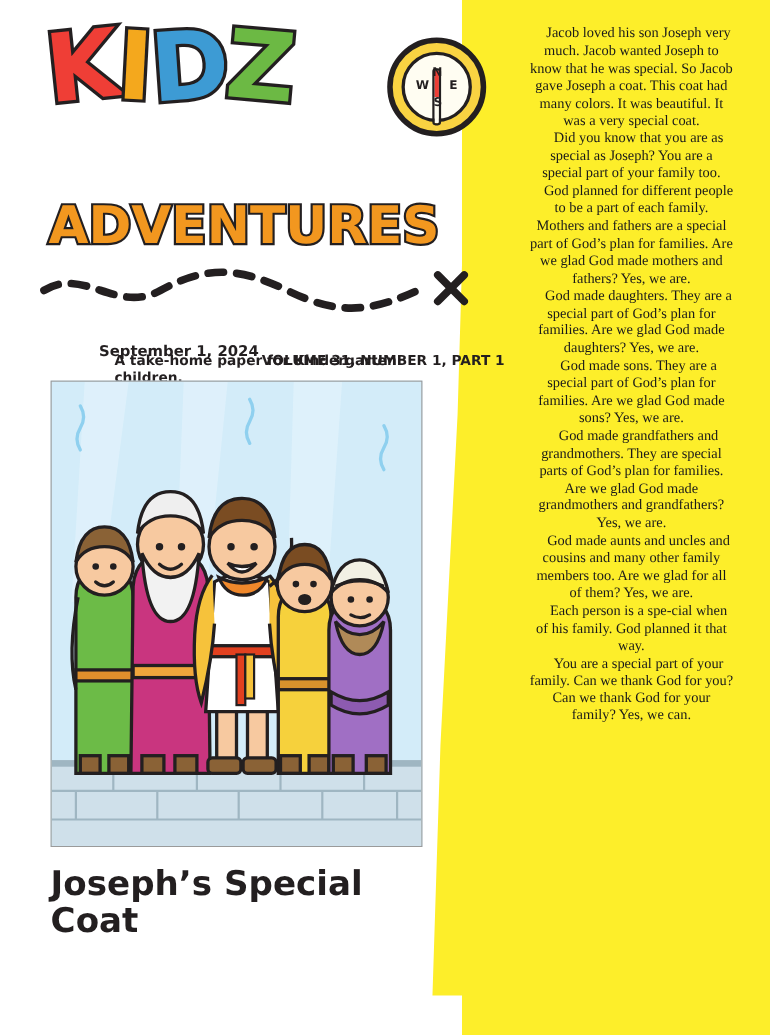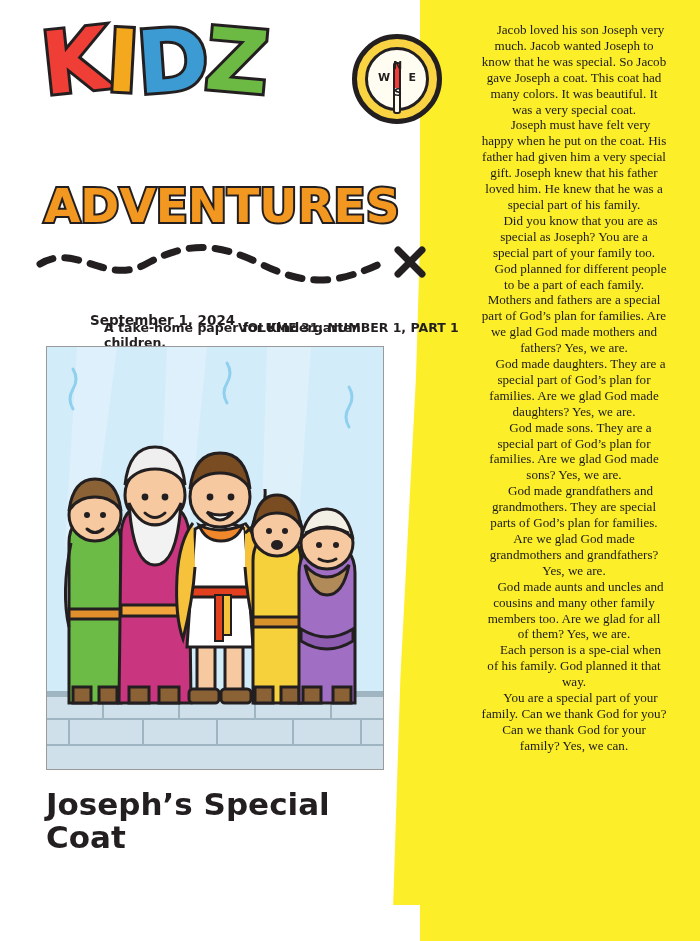--- a/index.html
+++ b/index.html
@@ -396,21 +396,20 @@
         <rect x="286" y="340" width="18" height="16" fill="#8a6236" stroke="#231f20" stroke-width="3"></rect>
       </g>
     </svg>
   </div>
 
   <div class="headline">Joseph’s Special Coat</div>
 </div>
 
 <div class="right-col">
   <p class="first">Jacob loved his son Joseph very much. Jacob wanted Joseph to know that he was special. So Jacob gave Joseph a coat. This coat had many colors. It was beautiful. It was a very special coat.</p>
-  <p>Joseph must have felt very happy when he put on the coat. His father had given him a very special gift. Joseph knew that his father loved him. He knew that he was a special part of his family.</p>
   <p>Did you know that you are as special as Joseph? You are a special part of your family too.</p>
   <p>God planned for different people to be a part of each family. Mothers and fathers are a special part of God’s plan for families. Are we glad God made mothers and fathers? Yes, we are.</p>
   <p>God made daughters. They are a special part of God’s plan for families. Are we glad God made daughters? Yes, we are.</p>
   <p>God made sons. They are a special part of God’s plan for families. Are we glad God made sons? Yes, we are.</p>
   <p>God made grandfathers and grandmothers. They are special parts of God’s plan for families. Are we glad God made grandmothers and grandfathers? Yes, we are.</p>
   <p>God made aunts and uncles and cousins and many other family members too. Are we glad for all of them? Yes, we are.</p>
   <p>Each person is a spe-cial when of his family. God planned it that way.</p>
   <p>You are a special part of your family. Can we thank God for you? Can we thank God for your family? Yes, we can.</p>
 </div>
 

